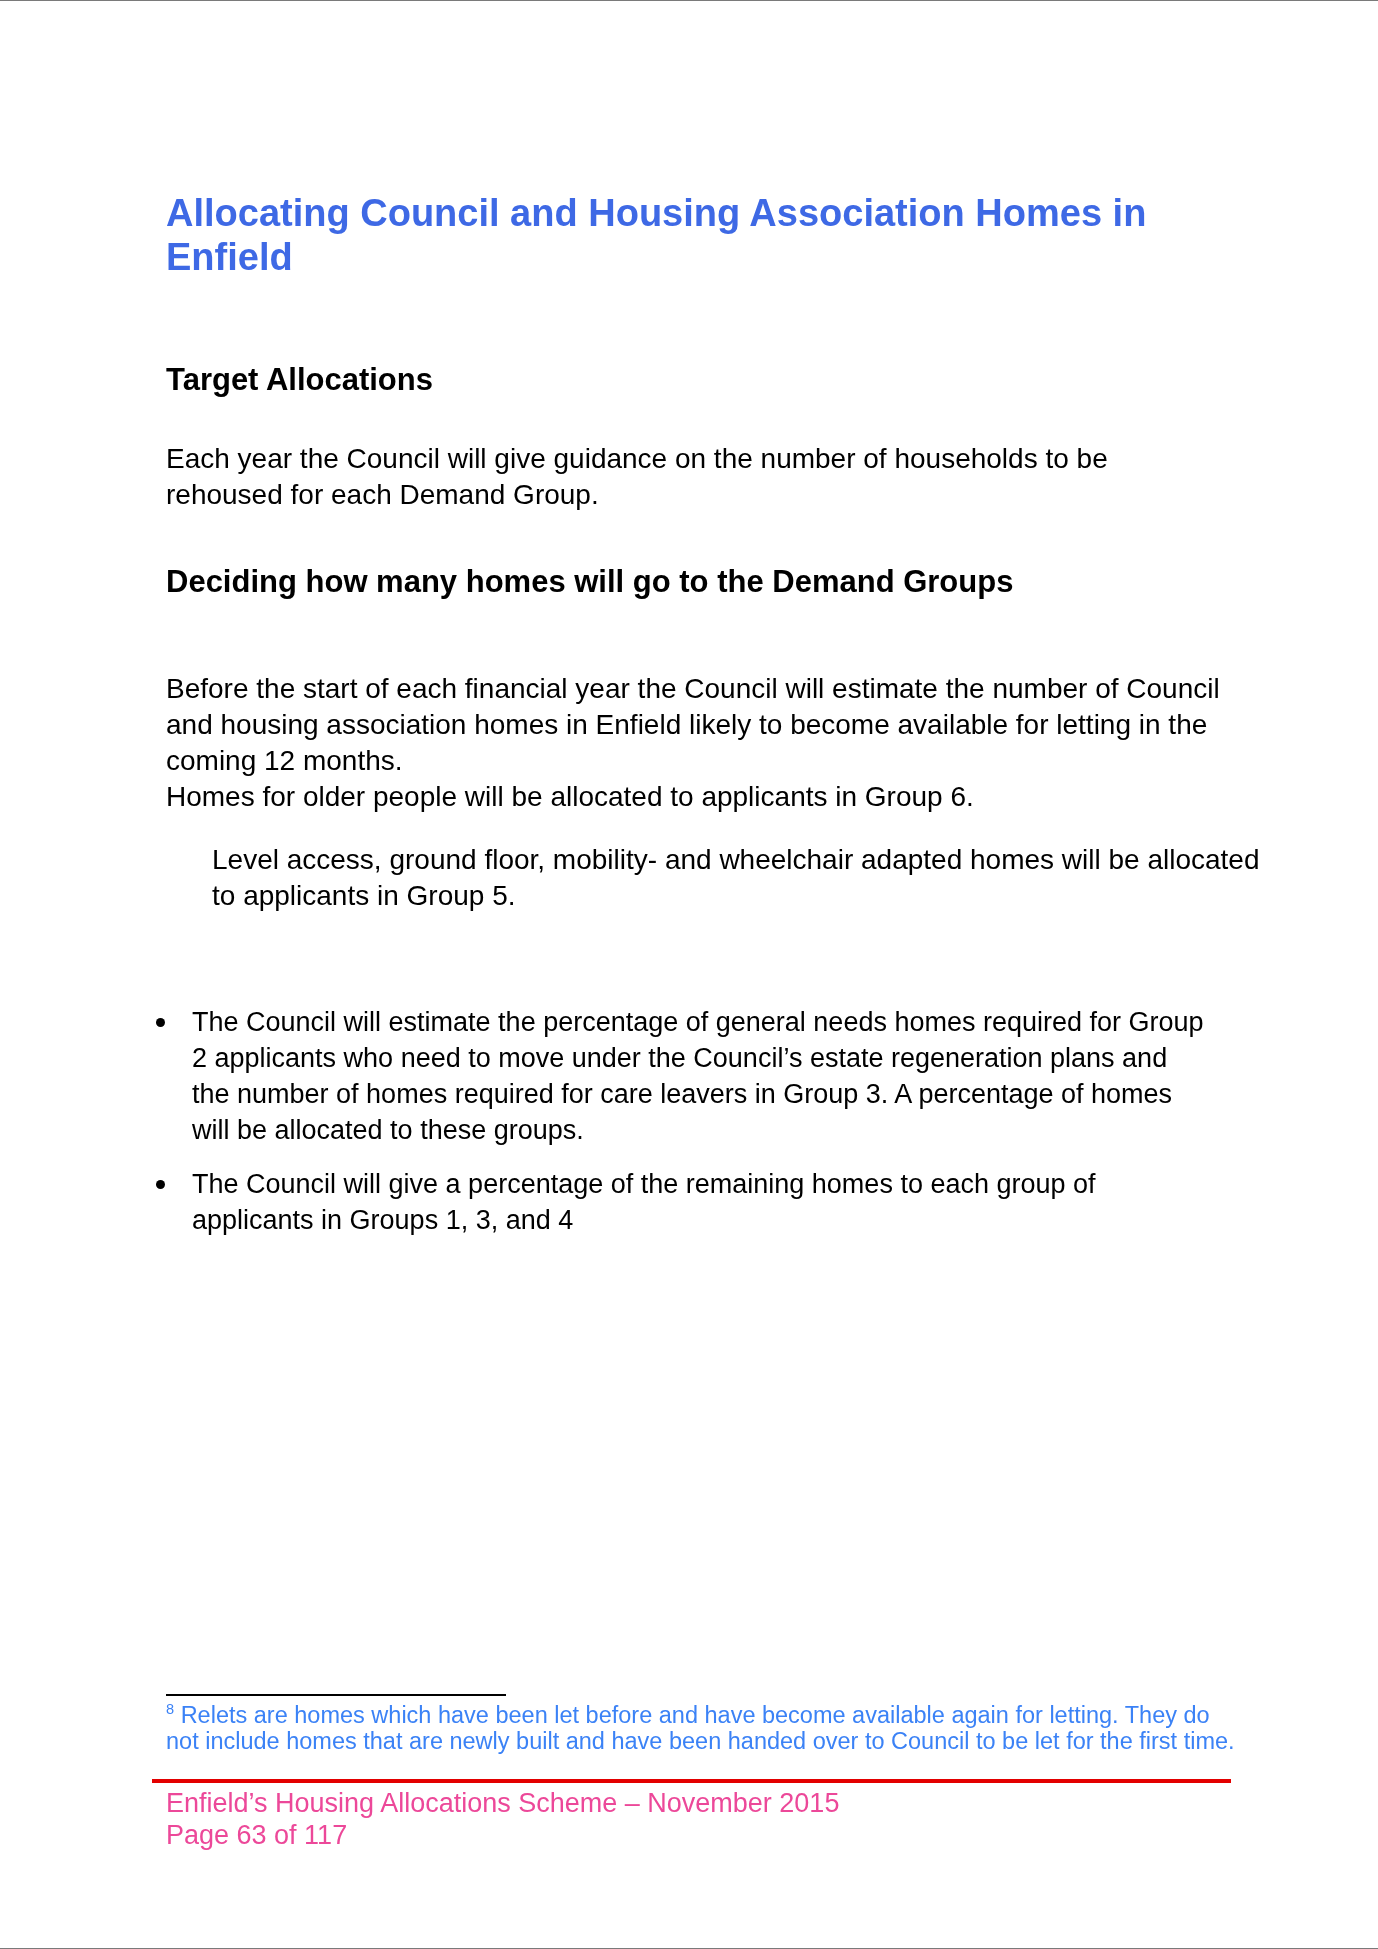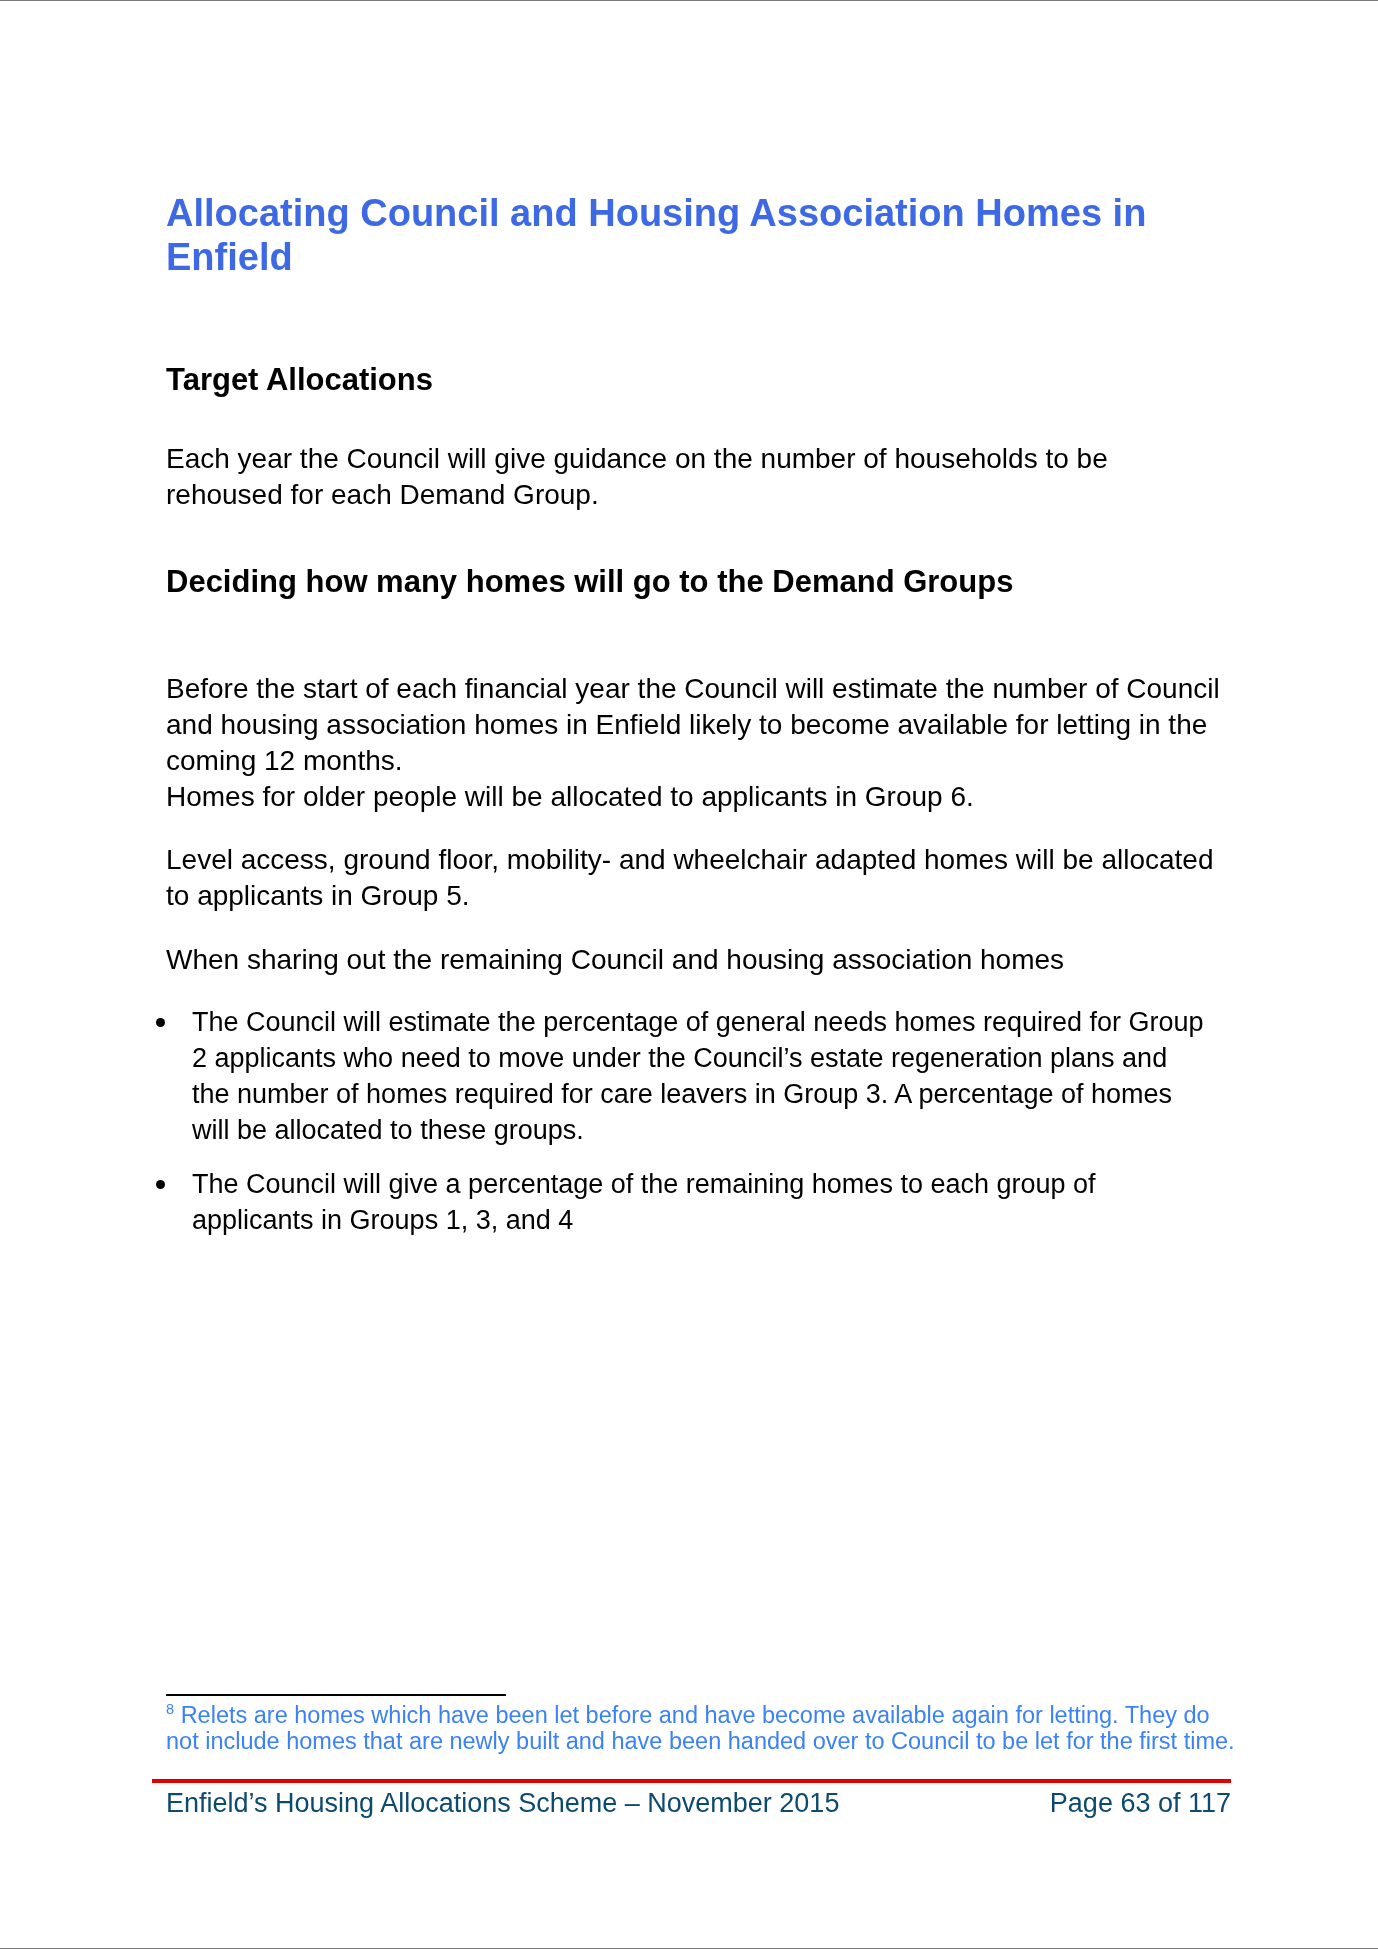--- a/index.html
+++ b/index.html
@@ -27,21 +27,21 @@
   }
   .h2.target   { top: 360px; }
   .h2.deciding { top: 562px; }
   .para {
     left: 166px; width: 1060px;
     font-size: 28px; line-height: 36px;
   }
   .para.p1 { top: 440px; }
   .para.p2 { top: 634px; margin-top: 36px; }
   .para.p3 { top: 778px; }
-  .para.p4 { top: 841px; }
+  .para.p4 { top: 841px; margin-left: 46px; }
   .para.p5 { top: 941px; }
   .bullet {
     left: 150px; width: 1060px;
     padding-left: 42px; box-sizing: border-box;
     font-size: 27px; line-height: 36px;
   }
   .bullet.b1 { top: 1003px; }
   .bullet.b2 { top: 1165px; }
   .bullet.b3 { top: 1261px; }
   .bullet .dot {
@@ -86,39 +86,38 @@
   <div class="abs para p1">Each year the Council will give guidance on the number of households to be rehoused for each Demand Group.</div>
 
   <div class="abs h2 deciding">Deciding how many homes will go to the Demand Groups</div>
 
   <div class="abs para p2">Before the start of each financial year the Council will estimate the number of Council and housing association homes in Enfield likely to become available for letting in the coming 12 months.</div>
 
   <div class="abs para p3">Homes for older people will be allocated to applicants in Group 6.</div>
 
   <div class="abs para p4">Level access, ground floor, mobility- and wheelchair adapted homes will be allocated to applicants in Group 5.</div>
 
-  <div class="abs para p5">When sharing out the remaining Council and housing association homes</div>
 
   <div class="abs bullet b1">
     <span class="dot"></span>
     <span>The Council will estimate the percentage of general needs homes required for Group 2 applicants who need to move under the Council’s estate regeneration plans and the number of homes required for care leavers in Group 3.  A percentage of homes will be allocated to these groups.</span>
   </div>
 
   <div class="abs bullet b2">
     <span class="dot"></span>
     <span>The Council will give a percentage of the remaining homes to each group of applicants in Groups 1, 3, and 4</span>
   </div>
 
 
   <div class="abs footnote-rule"></div>
 
   <div class="abs footnote">
     <span class="sup">8</span><span> Relets are homes which have been let before and have become available again for letting.  They do not include homes that are newly built and have been handed over to Council to be let for the first time.</span>
   </div>
 
   <div class="abs footer-rule" style="background: rgb(227, 0, 0);"></div>
 
-  <div class="abs footer" style="color: #0c4a6e;">
+  <div class="abs footer" style="color: #ec4899; flex-direction: column;">
     <span>Enfield’s Housing Allocations Scheme – November 2015</span>
     <span>Page 63 of 117</span>
   </div>
 
 </div>
 
 </body></html>

